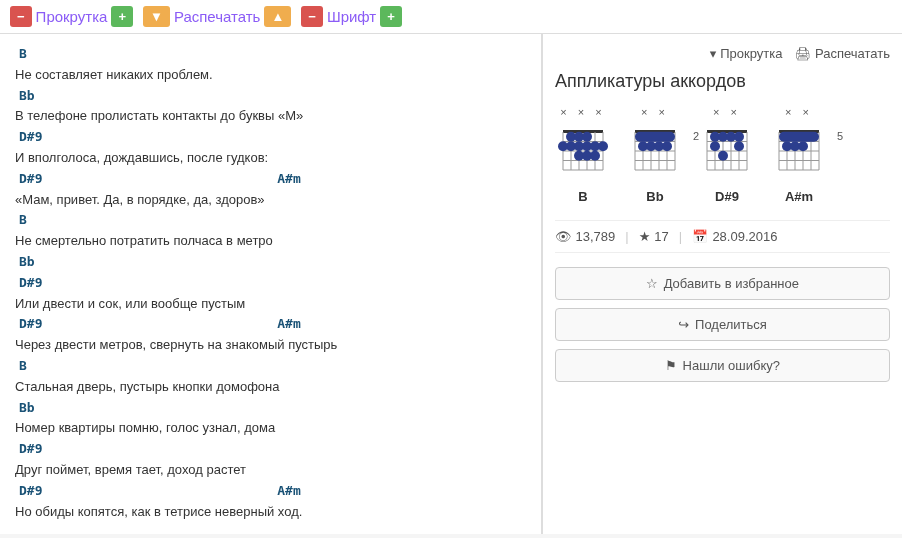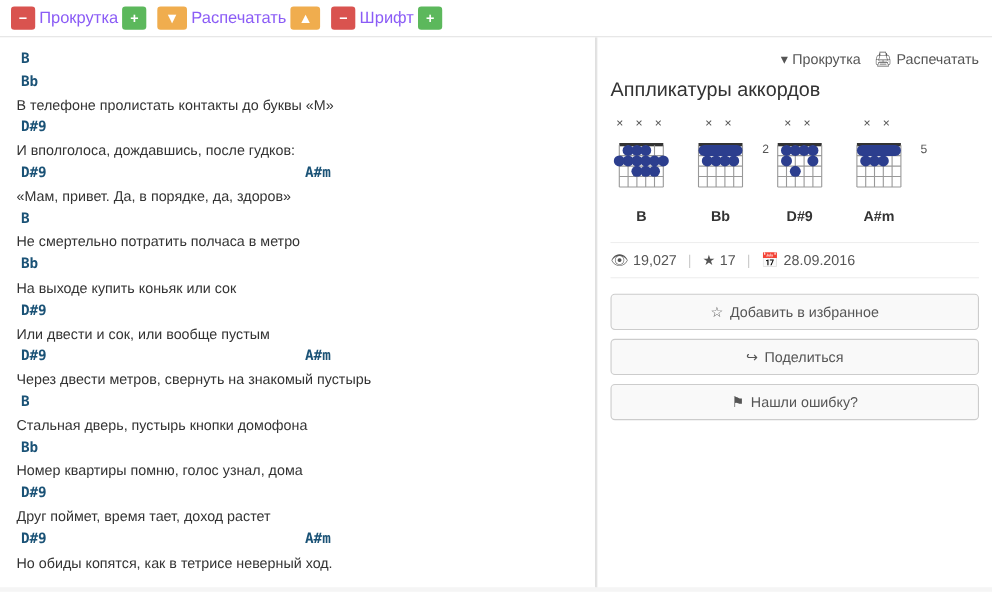--- a/index.html
+++ b/index.html
@@ -169,30 +169,30 @@
   <div class="toolbar-group">
     <button class="btn-toolbar btn-red">−</button>
     <span class="toolbar-label">Шрифт</span>
     <button class="btn-toolbar btn-green">+</button>
   </div>
 </div>
 
 <div class="main-layout">
   <div class="lyrics-panel" id="lyrics-container">
   <div class="chord-line">B</div>
+      <div class="lyrics-line">Не составляет никаких проблем.</div>
       <div class="chord-line">Bb</div>
       <div class="lyrics-line">В телефоне пролистать контакты до буквы «М»</div>
       <div class="chord-line">  D#9</div>
       <div class="lyrics-line">И вполголоса, дождавшись, после гудков:</div>
       <div class="chord-line" style="font-family: monospace;">  D#9&nbsp;&nbsp;&nbsp;&nbsp;&nbsp;&nbsp;&nbsp;&nbsp;&nbsp;&nbsp;&nbsp;&nbsp;&nbsp;&nbsp;&nbsp;&nbsp;&nbsp;&nbsp;&nbsp;&nbsp;&nbsp;&nbsp;&nbsp;&nbsp;&nbsp;&nbsp;&nbsp;&nbsp;&nbsp;&nbsp;A#m</div>
       <div class="lyrics-line">«Мам, привет. Да, в порядке, да, здоров»</div>
       <div class="chord-line"> B</div>
       <div class="lyrics-line">Не смертельно потратить полчаса в метро</div>
       <div class="chord-line">Bb</div>
-      <div class="lyrics-line">На выходе купить коньяк или сок</div>
       <div class="chord-line">  D#9</div>
       <div class="lyrics-line">Или двести и сок, или вообще пустым</div>
       <div class="chord-line" style="font-family: monospace;">  D#9&nbsp;&nbsp;&nbsp;&nbsp;&nbsp;&nbsp;&nbsp;&nbsp;&nbsp;&nbsp;&nbsp;&nbsp;&nbsp;&nbsp;&nbsp;&nbsp;&nbsp;&nbsp;&nbsp;&nbsp;&nbsp;&nbsp;&nbsp;&nbsp;&nbsp;&nbsp;&nbsp;&nbsp;&nbsp;&nbsp;A#m</div>
       <div class="lyrics-line">Через двести метров, свернуть на знакомый пустырь</div>
       <div class="chord-line">B</div>
       <div class="lyrics-line">Стальная дверь, пустырь кнопки домофона</div>
       <div class="chord-line"> Bb</div>
       <div class="lyrics-line">Номер квартиры помню, голос узнал, дома</div>
       <div class="chord-line">  D#9</div>
       <div class="lyrics-line">Друг поймет, время тает, доход растет</div>
@@ -309,21 +309,21 @@
               <circle cx="24" cy="24.25" r="5" fill="#2c3e8e"></circle>
               <circle cx="32" cy="24.25" r="5" fill="#2c3e8e"></circle>
             </svg><span style="position: absolute; right: -16px; top: 8px; font-size: 11px; color: rgb(85, 85, 85);">5</span></div>
           <div class="chord-name-label">A#m</div>
         </div>
       </div>
 
     <div class="stats-row">
       <span>
         <span>👁</span>
-        <span>19,027</span>
+        <span>13,789</span>
       </span>
       <span class="separator">|</span>
       <span>
         <span>★</span>
         <span>17</span>
       </span>
       <span class="separator">|</span>
       <span>
         <span>📅</span>
         <span>28.09.2016</span>

